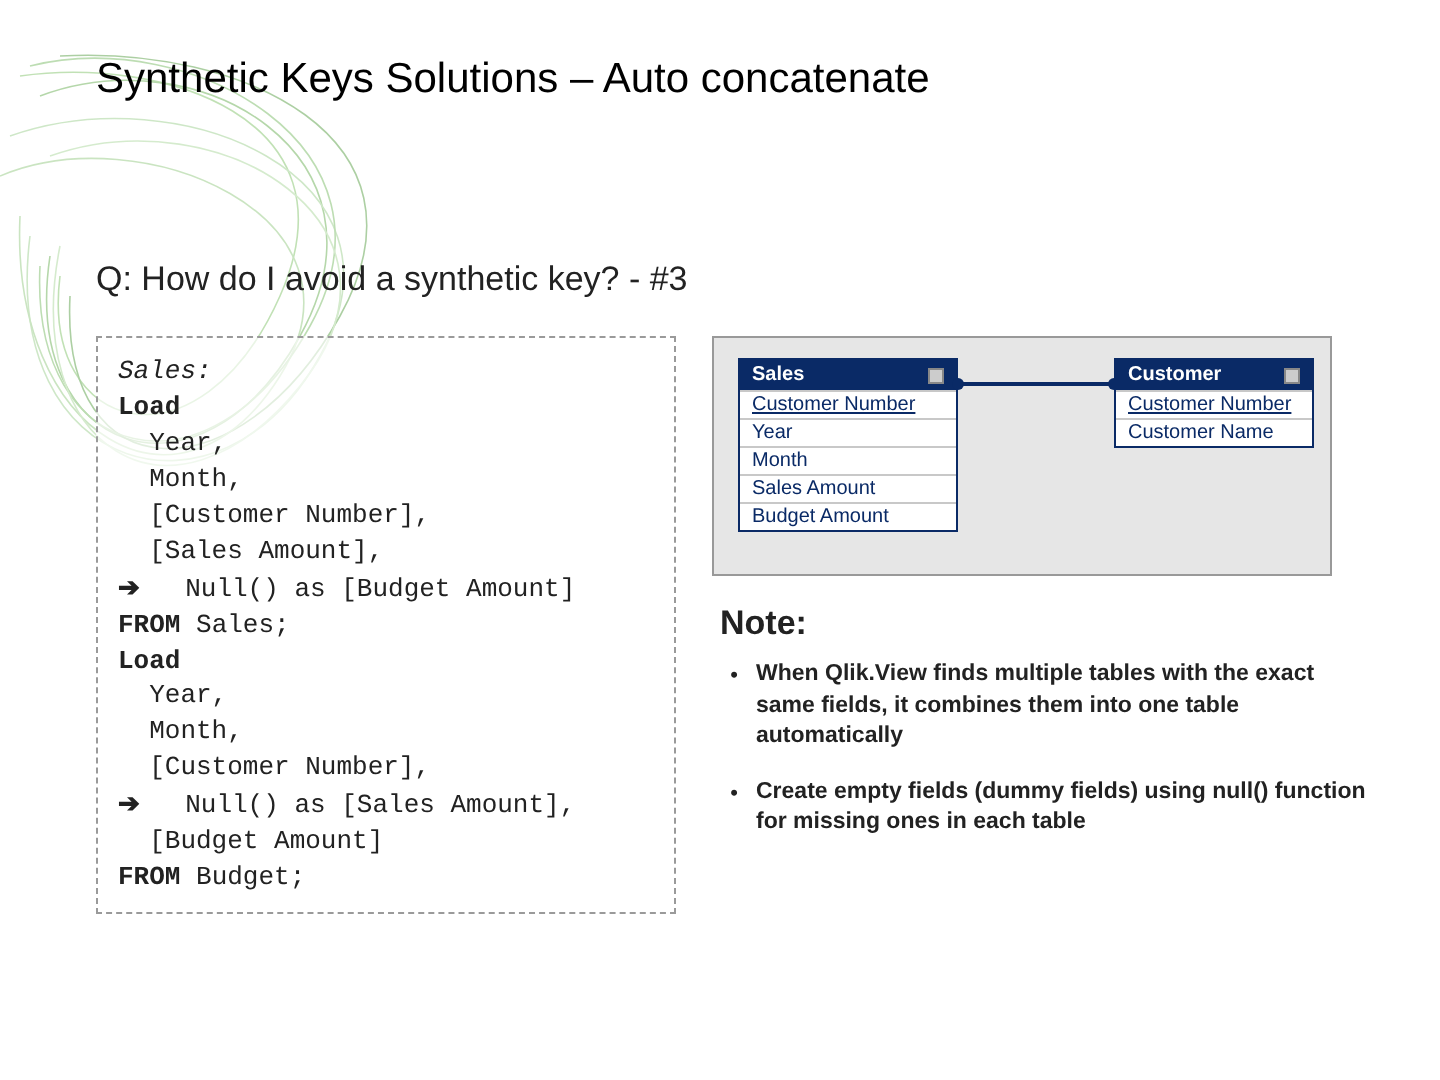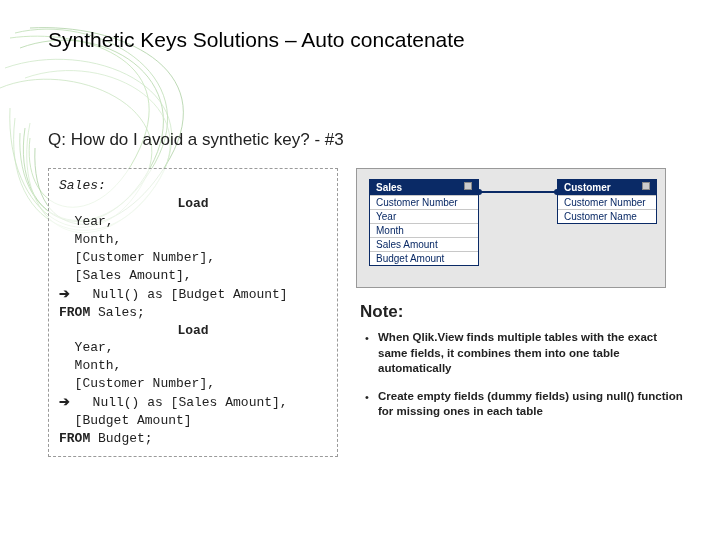--- a/index.html
+++ b/index.html
@@ -6,30 +6,30 @@
   html, body { width: 720px; height: 540px; font-family: Arial, Helvetica, sans-serif; background: #fff; color: #222; }
   .slide { position: relative; width: 720px; height: 540px; padding: 28px 30px 20px 48px; }
   .bg-art { position: absolute; left: 0; top: 18px; width: 240px; height: 260px; z-index: 0; pointer-events: none; opacity: 0.55; }
   .title { font-size: 21px; font-weight: 400; color: #000000; margin-bottom: 78px; position: relative; z-index: 1; }
   .qa { font-size: 17px; margin-bottom: 18px; position: relative; z-index: 1; }
   .qa .q { margin-bottom: 4px; }
   .qa .a { }
   .cols { display: flex; gap: 18px; position: relative; z-index: 1; }
   .code-box { width: 290px; border: 1px dashed #9a9a9a; padding: 8px 10px; font-family: "Courier New", monospace; font-size: 13px; line-height: 1.38; background: rgba(255,255,255,0.65); }
   .code-box .bi { font-style: italic; font-weight: normal; }
-  .code-box .b { font-weight: bold; text-align: center; }
+  .code-box .b { font-weight: bold; }
   .code-line { white-space: pre; }
   .arrow-line { display: flex; align-items: baseline; }
   .arrow { display: inline-block; width: 18px; font-family: Arial, sans-serif; font-weight: bold; font-size: 13px; }
   .right-col { flex: 1; display: flex; flex-direction: column; }
   .diagram { width: 310px; height: 120px; background: #e6e6e6; border: 1px solid #999; position: relative; margin-bottom: 14px; }
   .tbl { position: absolute; background: #fff; border: 1px solid #0a2a66; font-size: 10px; }
-  .tbl .hdr { background: #0a2a66; color: #fff; font-weight: bold; padding: 2px 6px; display: flex; justify-content: space-between; align-items: flex-start; }
+  .tbl .hdr { background: #0a2a66; color: #fff; font-weight: bold; padding: 2px 6px; display: flex; justify-content: space-between; align-items: center; }
   .tbl .fld { padding: 1px 6px; border-top: 1px solid #c8c8c8; color: #0a2a66; }
-  .tbl .key { }
+  .tbl .key { text-decoration: underline; }
   .tbl-sales { left: 12px; top: 10px; width: 110px; }
   .tbl-cust { left: 200px; top: 10px; width: 100px; }
   .hdr .sq { width: 8px; height: 8px; background: #ccc; border: 1px solid #888; }
   .connector { position: absolute; left: 122px; top: 22px; width: 78px; height: 2px; background: #0a2a66; }
   .conn-dot { position: absolute; width: 6px; height: 6px; background: #0a2a66; border-radius: 50%; top: -2px; }
   .conn-dot.l { left: -3px; }
   .conn-dot.r { right: -3px; }
   .note-h { font-size: 17px; font-weight: bold; margin: 0 0 8px 4px; }
   .note-list { font-size: 11.5px; line-height: 1.35; }
   .note-item { display: flex; margin-bottom: 12px; }

